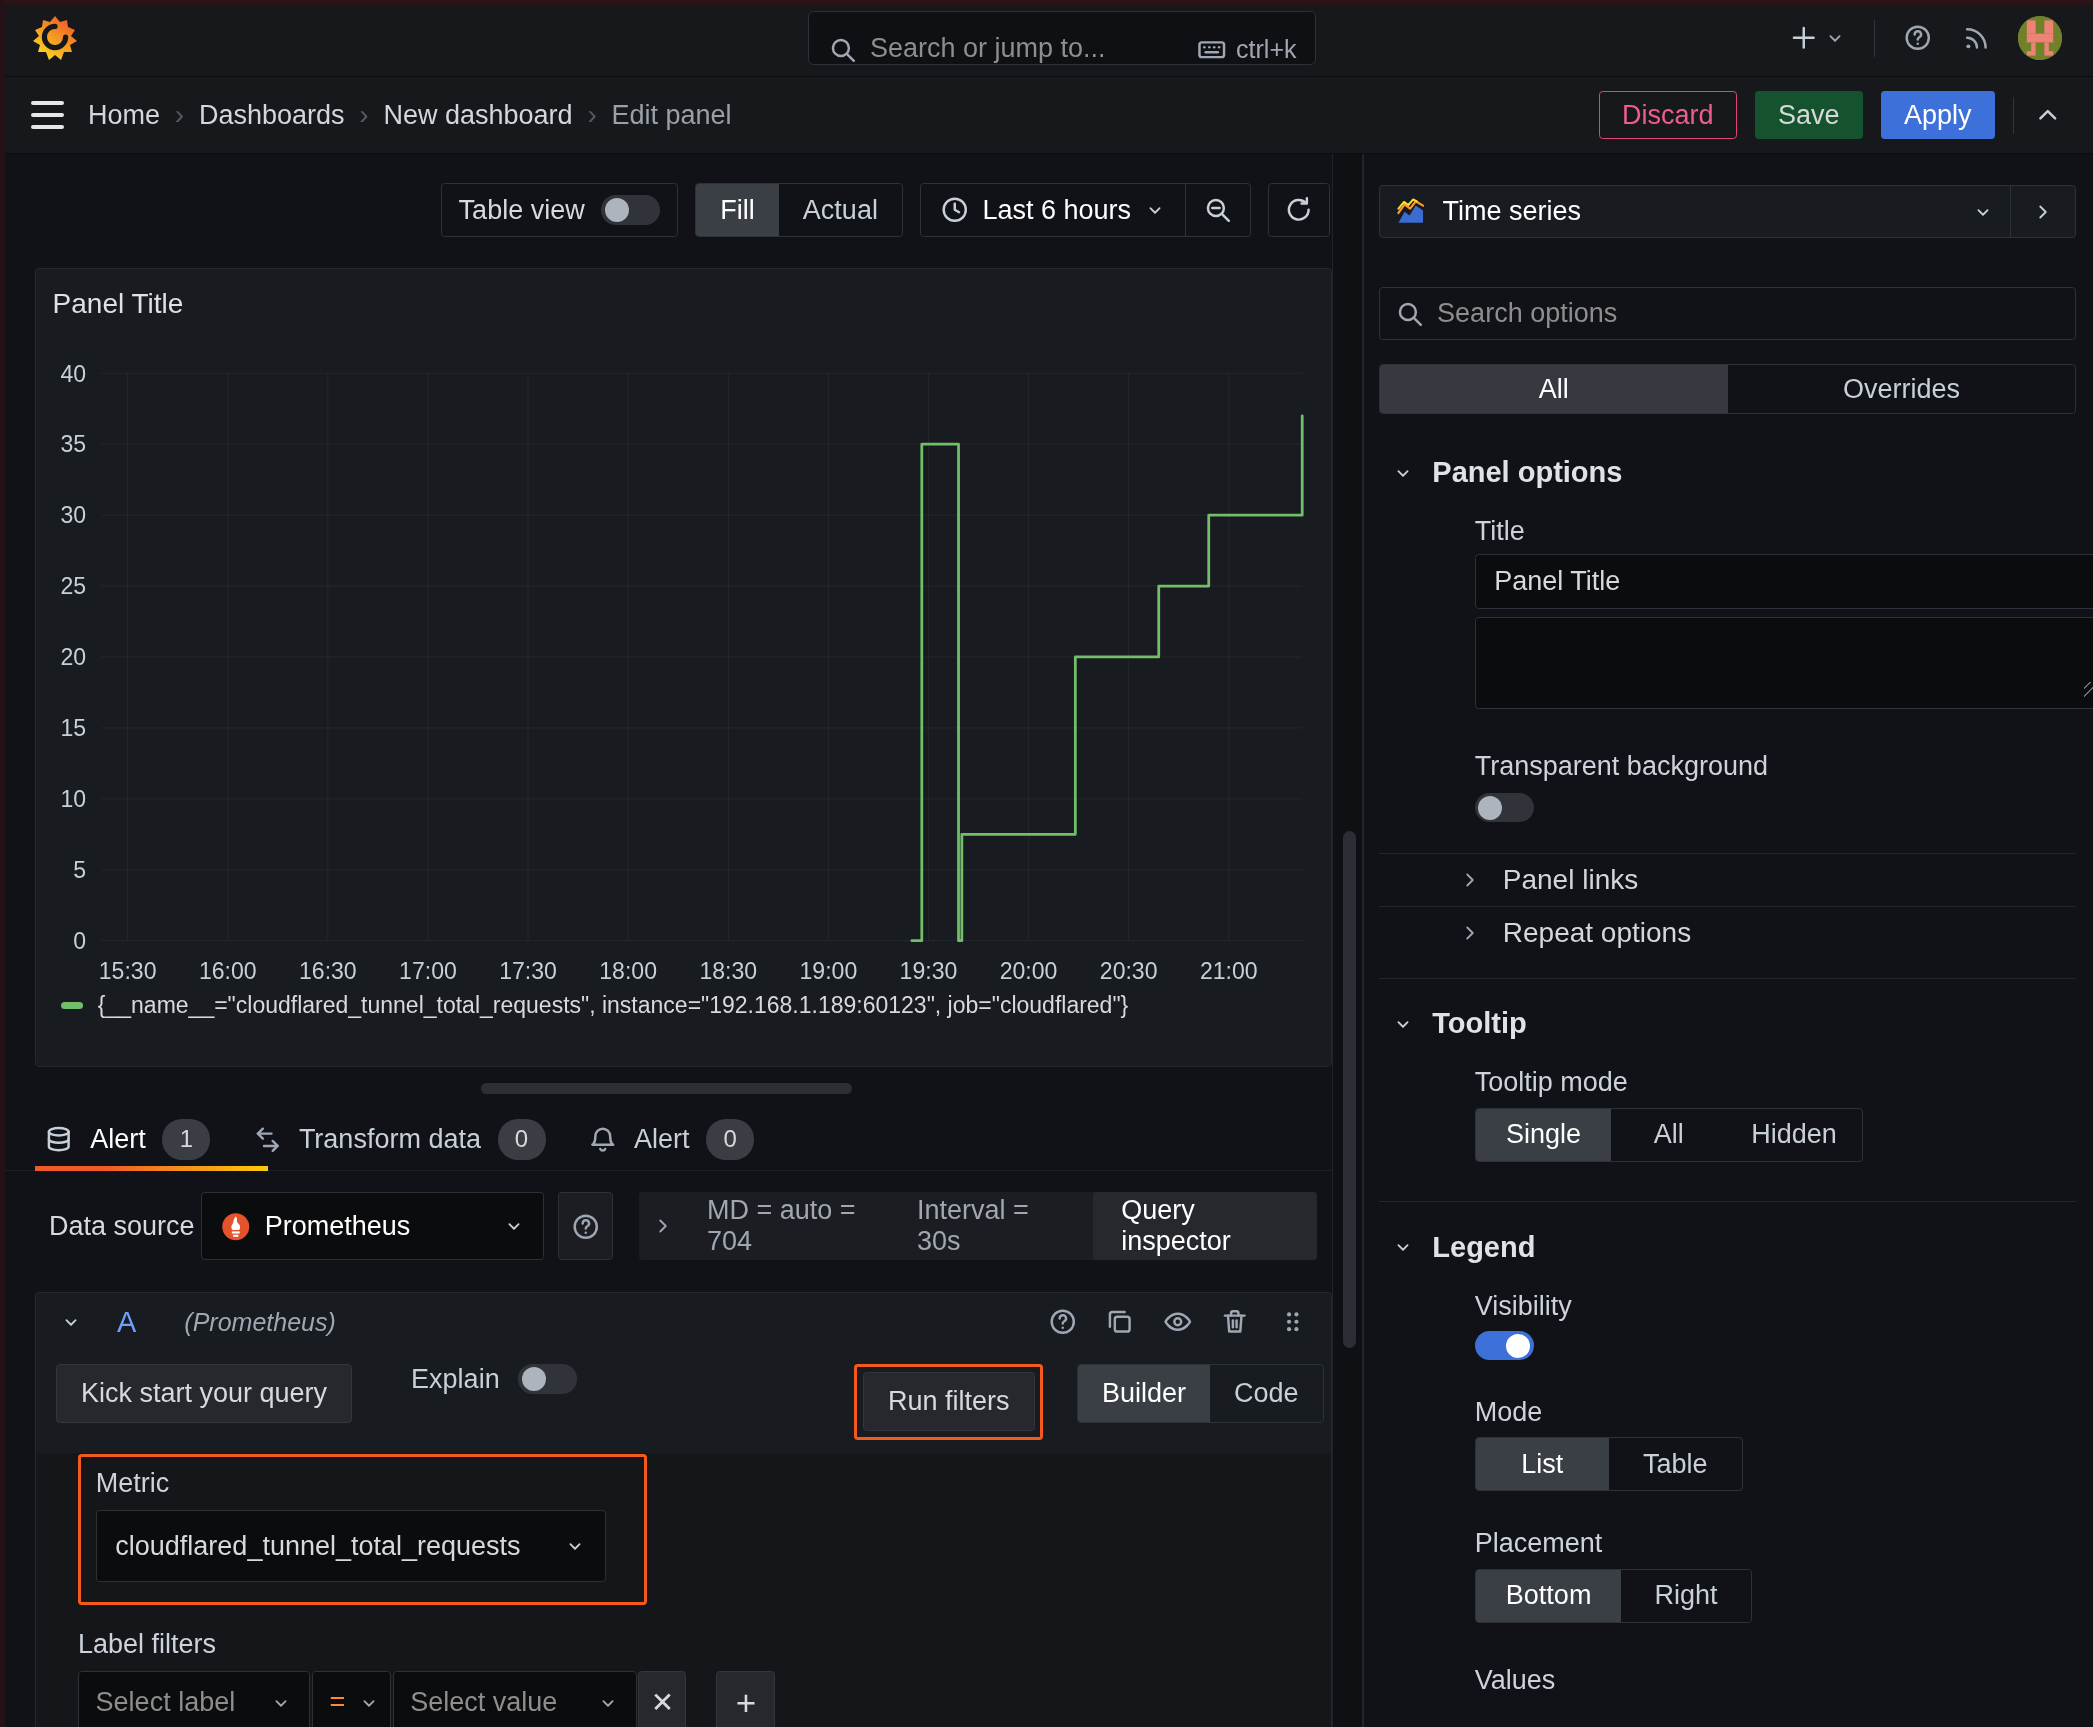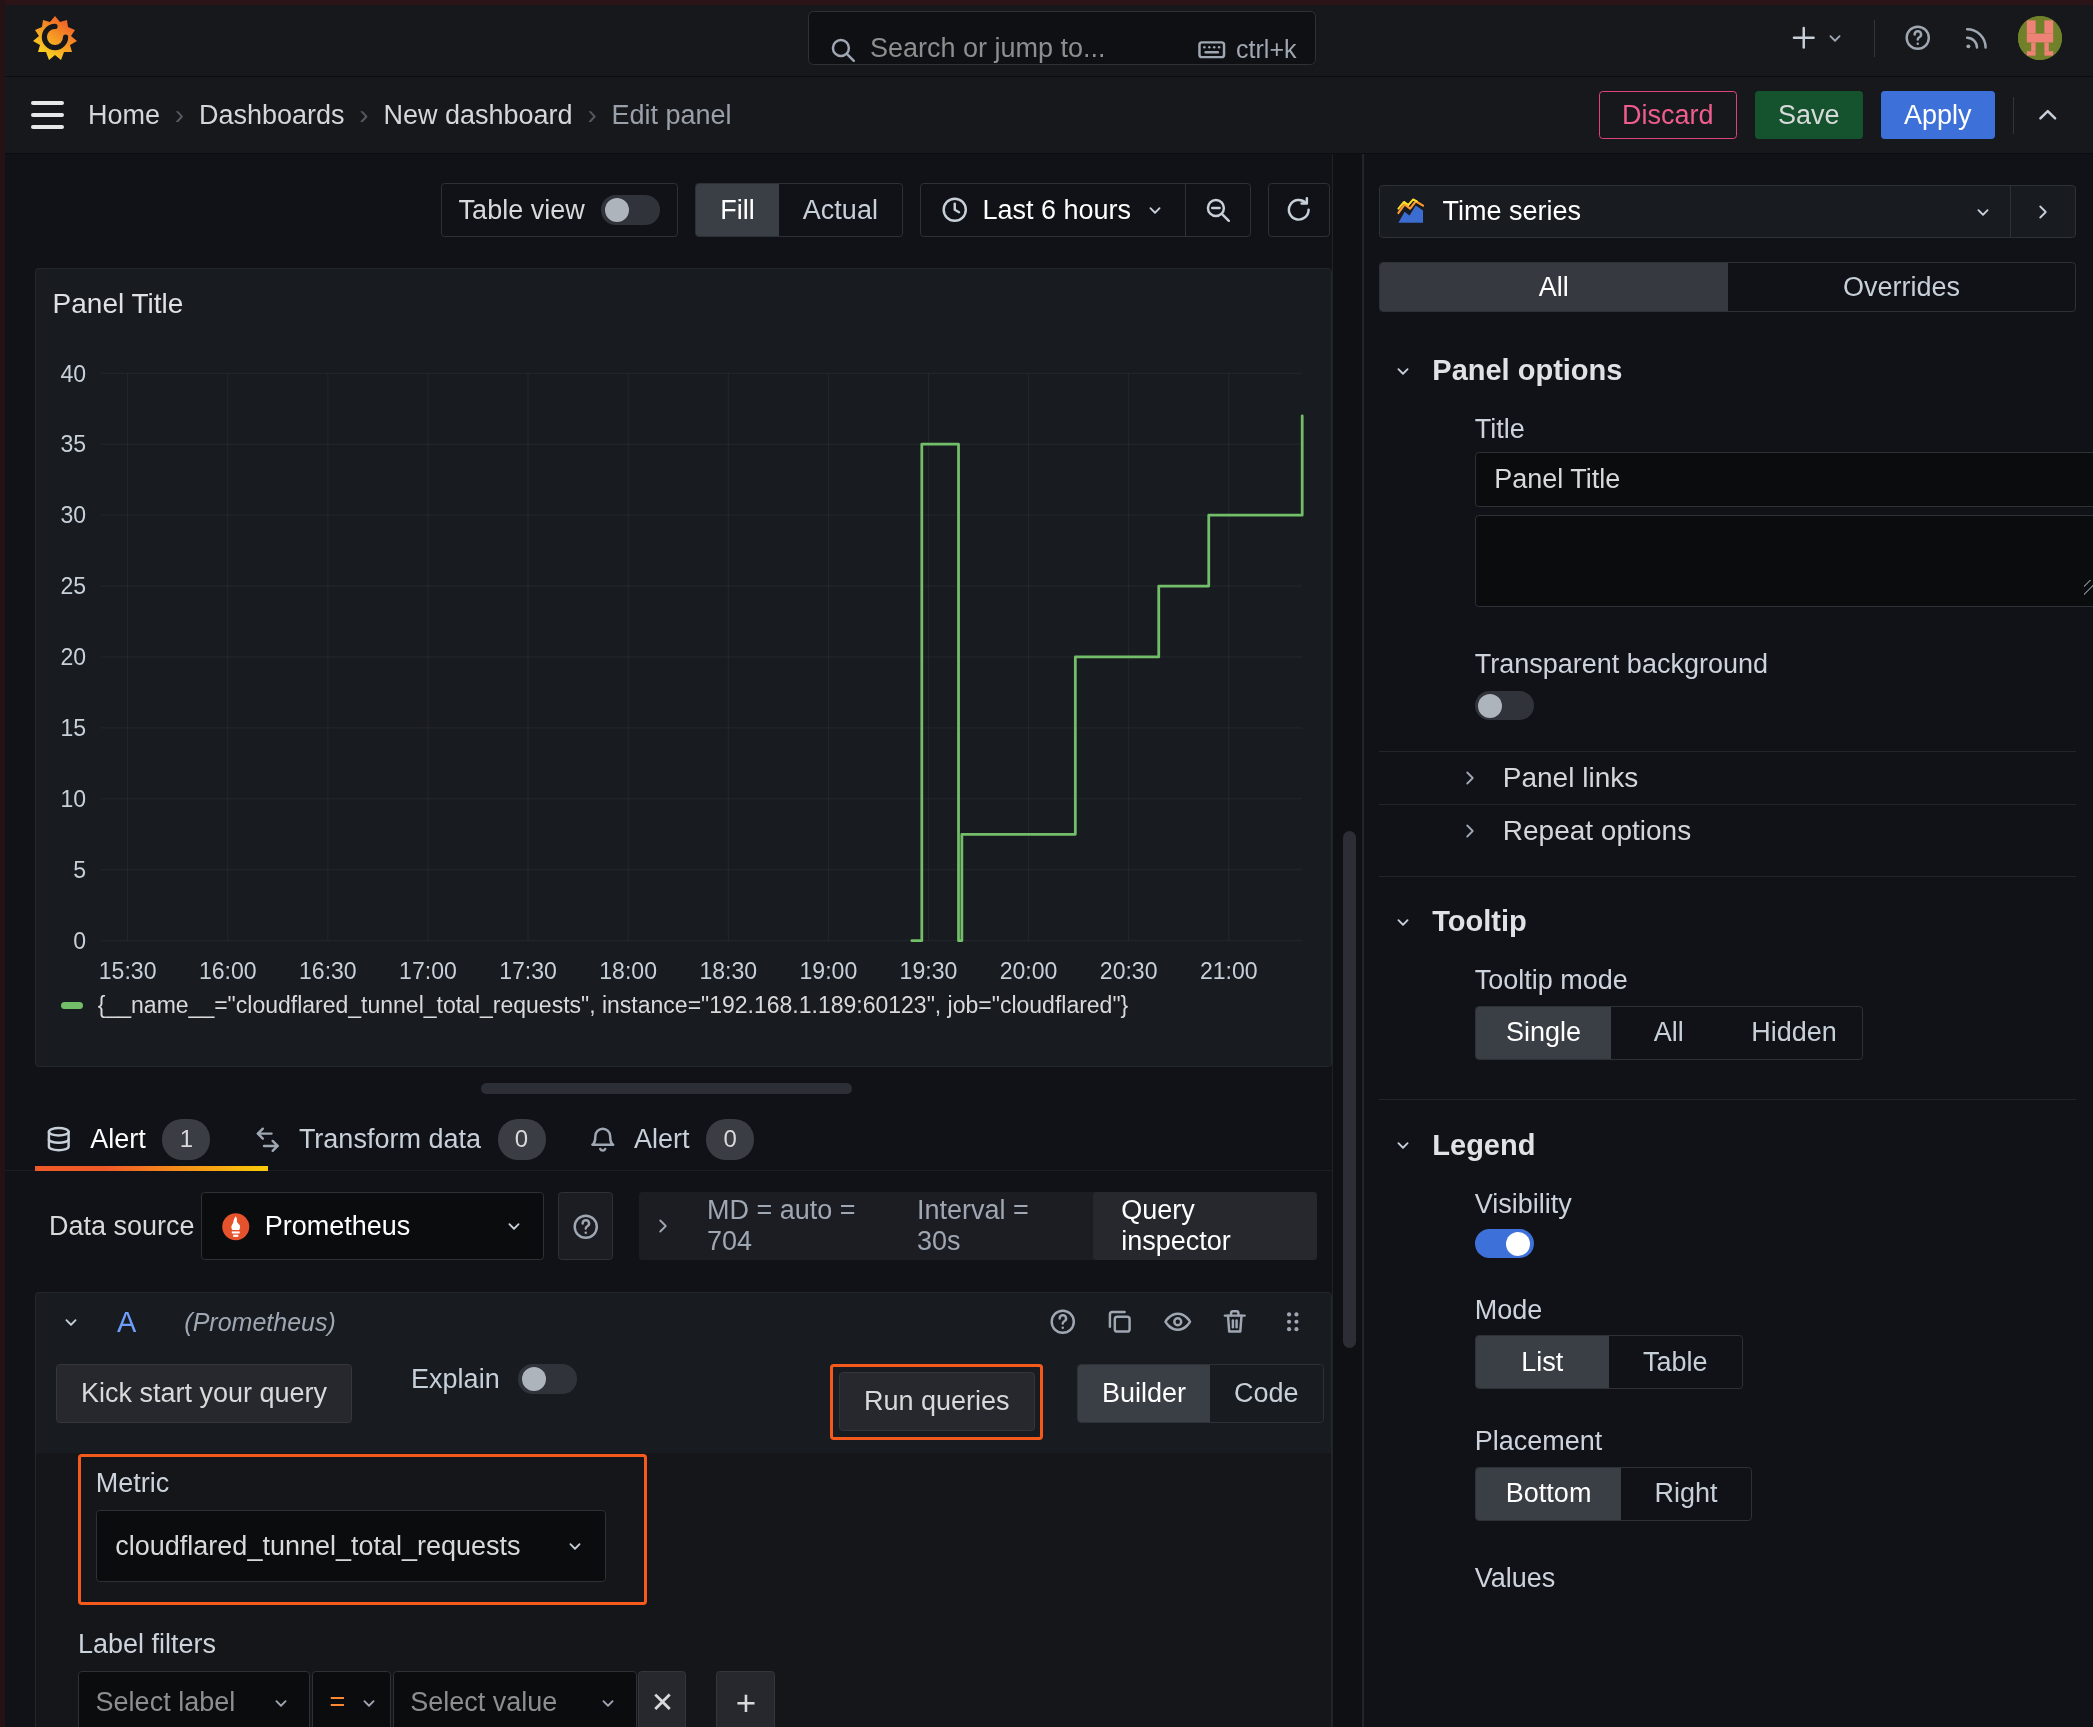--- a/index.html
+++ b/index.html
@@ -444,21 +444,21 @@
 
       <div id="qtoolbar">
         <button class="btn-sec">Kick start your query</button>
         <div id="explain-group">
           <span>Explain</span>
           <div class="toggle">
               <div class="knob"></div>
             </div>
         </div>
         <div class="annotate" id="run-annotate">
-          <button class="btn-sec">Run queries</button>
+          <button class="btn-sec">Run filters</button>
         </div>
         <div class="seg" id="builder-seg">
           <span class="opt active">Builder</span>
           <span class="opt">Code</span>
         </div>
       </div>
 
       <div id="qeditor">
         <div id="metric-annotate">
           <div class="field-label">Metric</div>
@@ -514,20 +514,27 @@
             <polyline points="7 10 12 15 17 10"></polyline>
           </svg>
       </div>
       <div id="viz-open">
         <svg class="ic small bright" viewBox="0 0 24 24">
             <polyline points="9 6 15 12 9 18"></polyline>
           </svg>
       </div>
     </div>
 
+    <div id="opt-search">
+      <svg class="ic" viewBox="0 0 24 24">
+          <circle cx="10.5" cy="10.5" r="6.5"></circle>
+          <line x1="15.5" y1="15.5" x2="21" y2="21"></line>
+        </svg>
+      <input type="text" placeholder="Search options" style="">
+    </div>
 
     <div id="ao-seg">
       <span class="opt active">All</span>
       <span class="opt">Overrides</span>
     </div>
 
     <div class="sec-hdr" style="margin-top:39px">
       <svg class="ic small bright" viewBox="0 0 24 24">
           <polyline points="7 10 12 15 17 10"></polyline>
         </svg>

